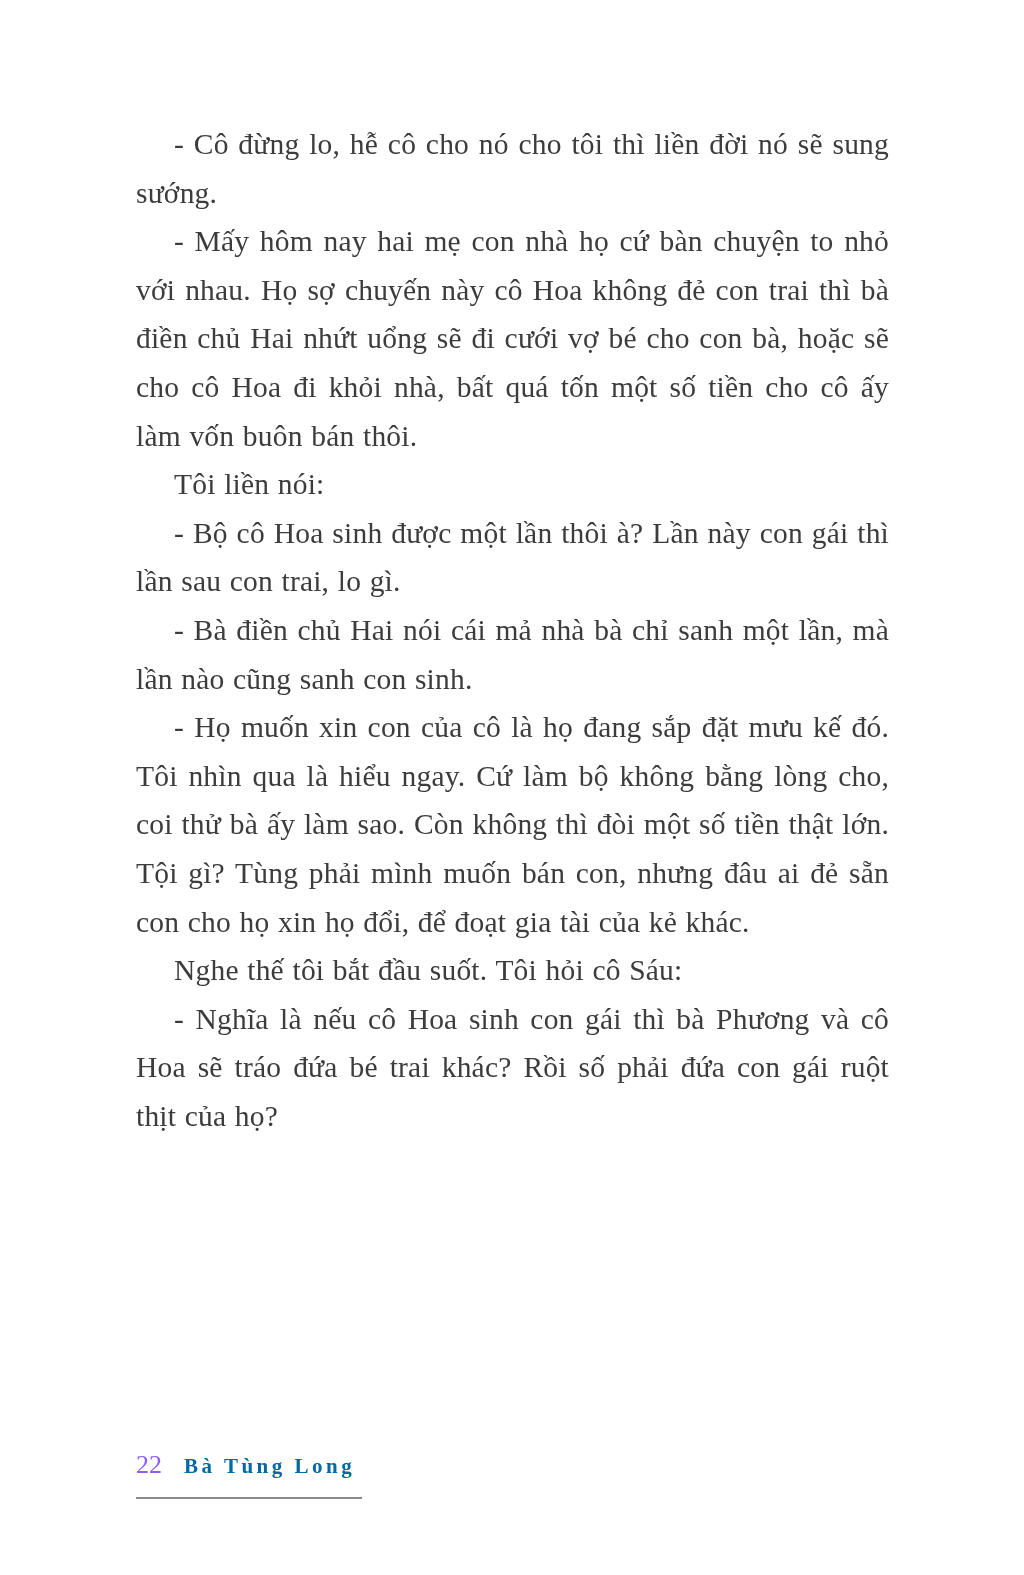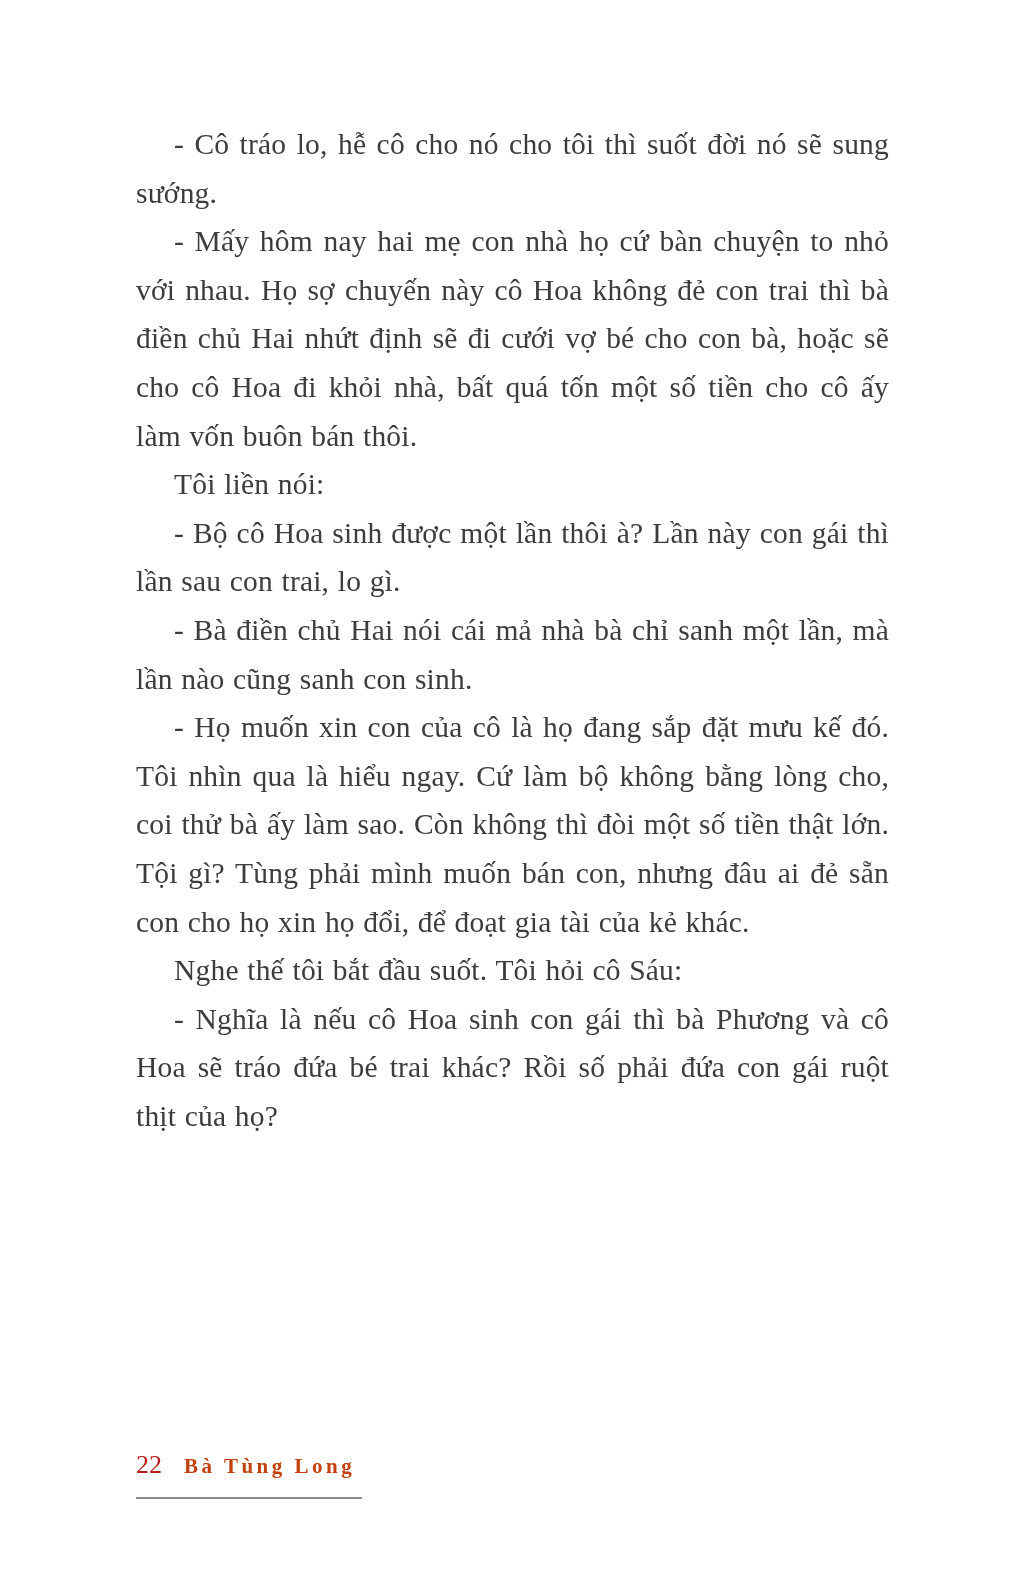--- a/index.html
+++ b/index.html
@@ -43,45 +43,45 @@
     position: absolute;
     left: 136px;
     top: 1450px;
     width: 753px;
     display: flex;
     align-items: baseline;
     gap: 22px;
   }
   .page-number {
     font-size: 26px;
-    color: #b91c1c;
+    color: #8b5cf6;
   }
   .book-title {
     font-size: 21px;
     font-weight: bold;
     letter-spacing: 3.5px;
-    color: #c2410c;
+    color: #0369a1;
   }
   .footer-rule {
     position: absolute;
     left: 136px;
     top: 1497px;
     width: 226px;
     height: 2px;
     background: #8a8a8a;
   }
 </style>
 </head>
 <body>
 
 <div class="page">
 
   <div class="content">
-    <p>- Cô tráo lo, hễ cô cho nó cho tôi thì suốt đời nó sẽ sung sướng.</p>
-    <p>- Mấy hôm nay hai mẹ con nhà họ cứ bàn chuyện to nhỏ với nhau. Họ sợ chuyến này cô Hoa không đẻ con trai thì bà điền chủ Hai nhứt định sẽ đi cưới vợ bé cho con bà, hoặc sẽ cho cô Hoa đi khỏi nhà, bất quá tốn một số tiền cho cô ấy làm vốn buôn bán thôi.</p>
+    <p>- Cô đừng lo, hễ cô cho nó cho tôi thì liền đời nó sẽ sung sướng.</p>
+    <p>- Mấy hôm nay hai mẹ con nhà họ cứ bàn chuyện to nhỏ với nhau. Họ sợ chuyến này cô Hoa không đẻ con trai thì bà điền chủ Hai nhứt uổng sẽ đi cưới vợ bé cho con bà, hoặc sẽ cho cô Hoa đi khỏi nhà, bất quá tốn một số tiền cho cô ấy làm vốn buôn bán thôi.</p>
     <p>Tôi liền nói:</p>
     <p>- Bộ cô Hoa sinh được một lần thôi à? Lần này con gái thì lần sau con trai, lo gì.</p>
     <p>- Bà điền chủ Hai nói cái mả nhà bà chỉ sanh một lần, mà lần nào cũng sanh con sinh.</p>
     <p>- Họ muốn xin con của cô là họ đang sắp đặt mưu kế đó. Tôi nhìn qua là hiểu ngay. Cứ làm bộ không bằng lòng cho, coi thử bà ấy làm sao. Còn không thì đòi một số tiền thật lớn. Tội gì? Tùng phải mình muốn bán con, nhưng đâu ai đẻ sẵn con cho họ xin họ đổi, để đoạt gia tài của kẻ khác.</p>
     <p>Nghe thế tôi bắt đầu suốt. Tôi hỏi cô Sáu:</p>
     <p>- Nghĩa là nếu cô Hoa sinh con gái thì bà Phương và cô Hoa sẽ tráo đứa bé trai khác? Rồi số phải đứa con gái ruột thịt của họ?</p>
   </div>
 
   <div class="footer">
     <span class="page-number">22</span>

